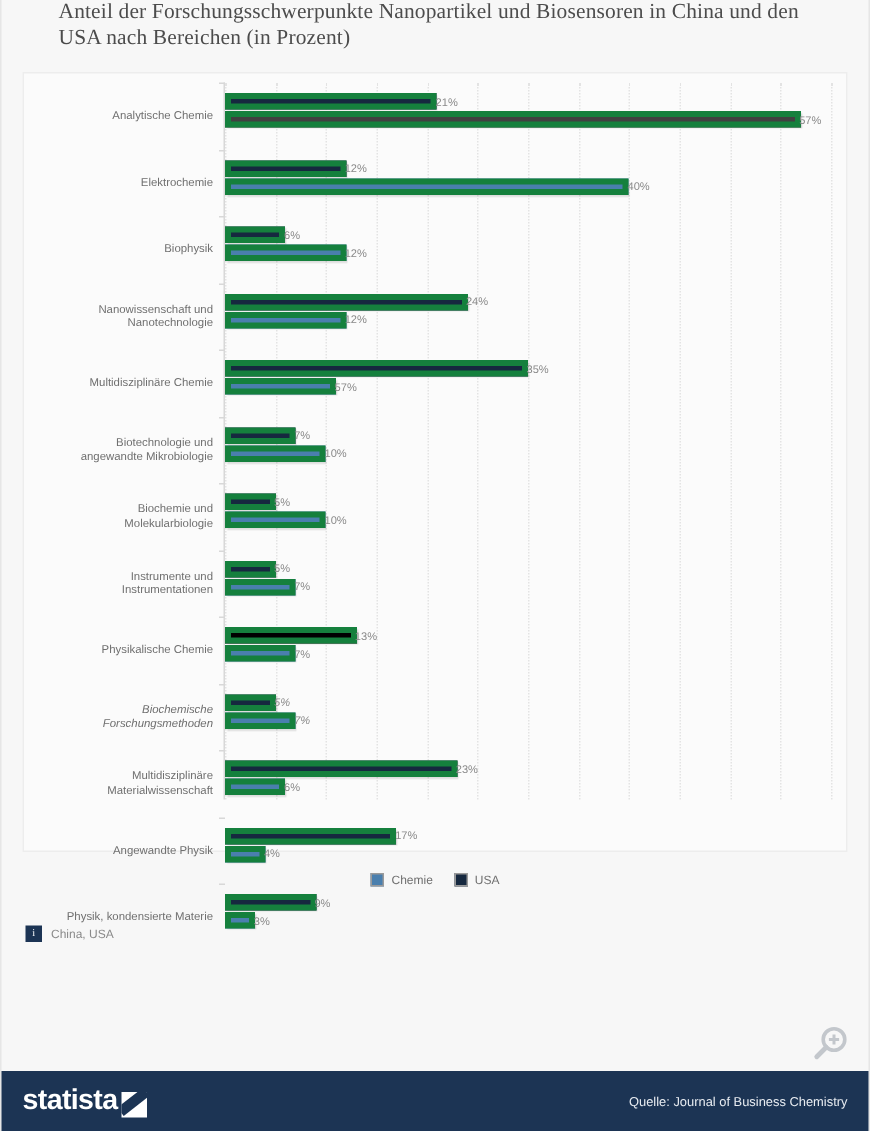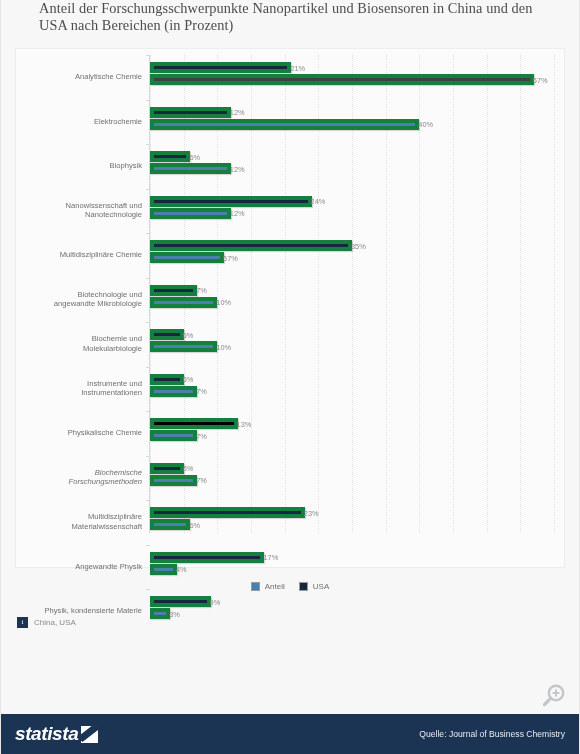--- a/index.html
+++ b/index.html
@@ -124,21 +124,21 @@
     position:absolute;right:12px;bottom:44px;
     width:28px;height:28px;
   }
   
   .footer{
     position:absolute;left:0;right:0;bottom:0;height:40px;
     background:#1c3454;
     display:flex;align-items:center;justify-content:space-between;
     padding:0 14px;box-sizing:border-box;
   }
-  .logo{display:flex;align-items:center;gap:3px;font-style:italic;}
+  .logo{display:flex;align-items:flex-end;gap:3px;}
   .logo-text{
     color:#fff;font-size:19px;font-weight:bold;
     letter-spacing:-.4px;font-family:"Liberation Sans",sans-serif;
   }
   .logo-mark{
     width:17px;height:17px;background:#fff;position:relative;overflow:hidden;
   }
   .logo-mark:after{
     content:"";position:absolute;left:-3px;top:3px;
     width:22px;height:7px;background:#1c3454;
@@ -308,21 +308,21 @@
               <span class="val">3%</span>
             </div>
           </div>
         </div>
     </div>
   </div>
 
   <div class="legend" id="legend">
       <div class="legend-item">
         <span class="swatch" style="background: rgb(74, 127, 174);"></span>
-        <span class="legend-label">Anteil</span>
+        <span class="legend-label">Chemie</span>
       </div>
       <div class="legend-item">
         <span class="swatch" style="background: rgb(22, 40, 63);"></span>
         <span class="legend-label">USA</span>
       </div>
     </div>
 
   <div class="footnote">
     <span class="info-icon">i</span>
     <span class="footnote-text">China, USA</span>

